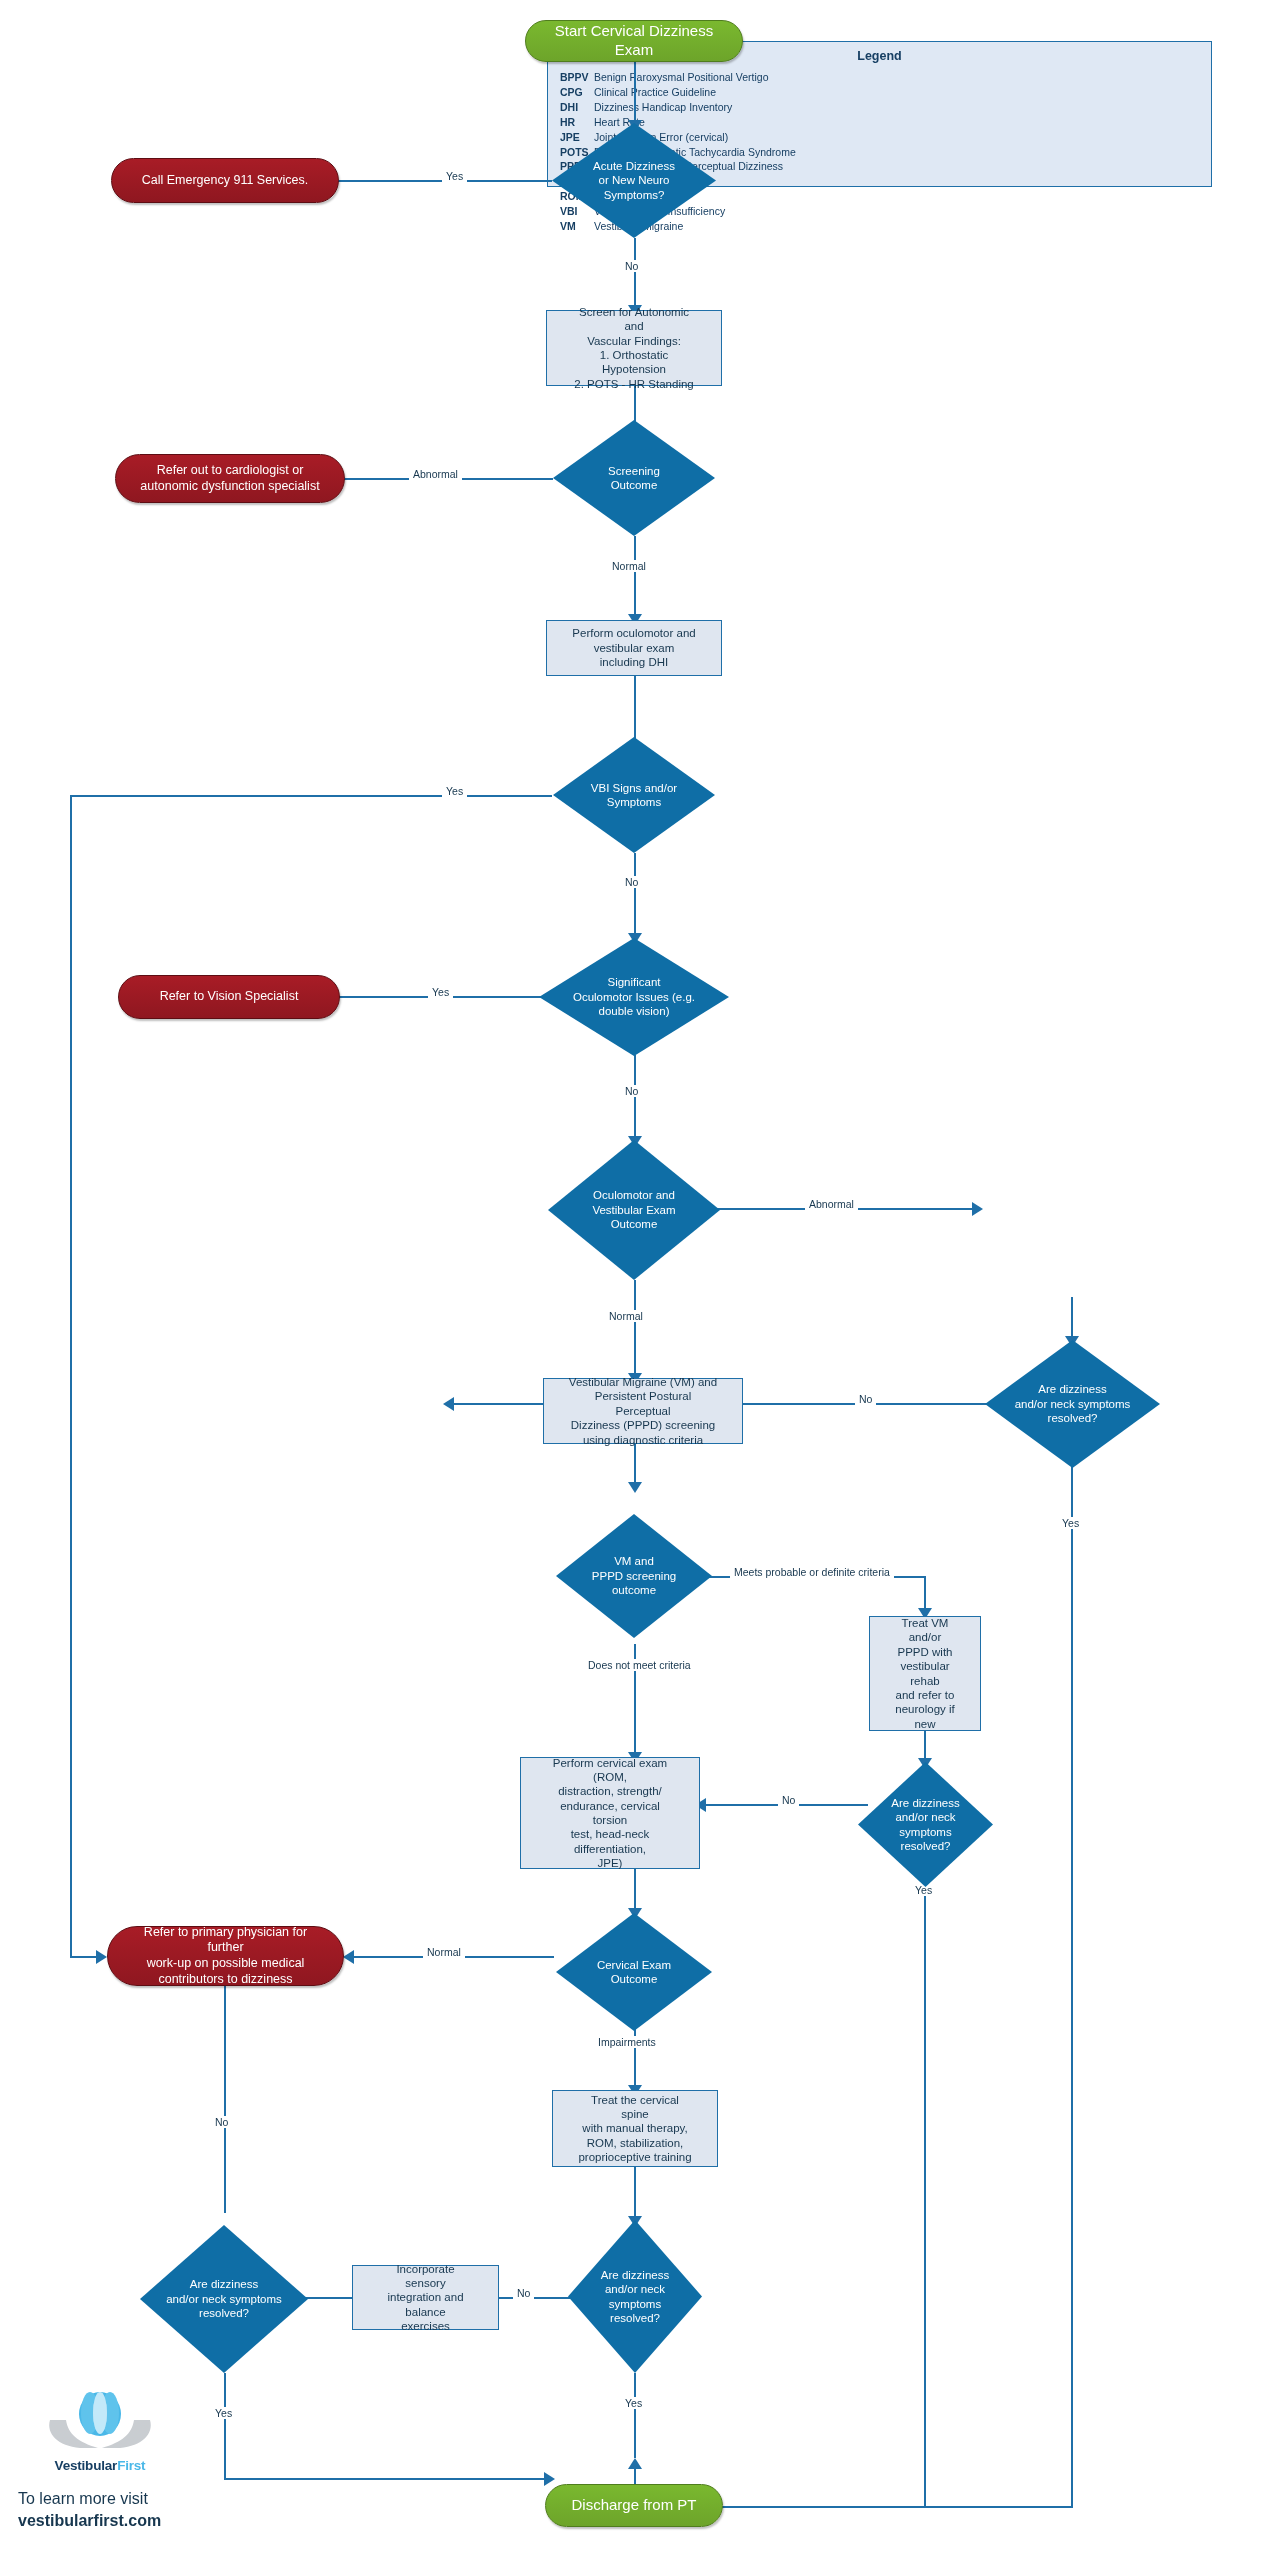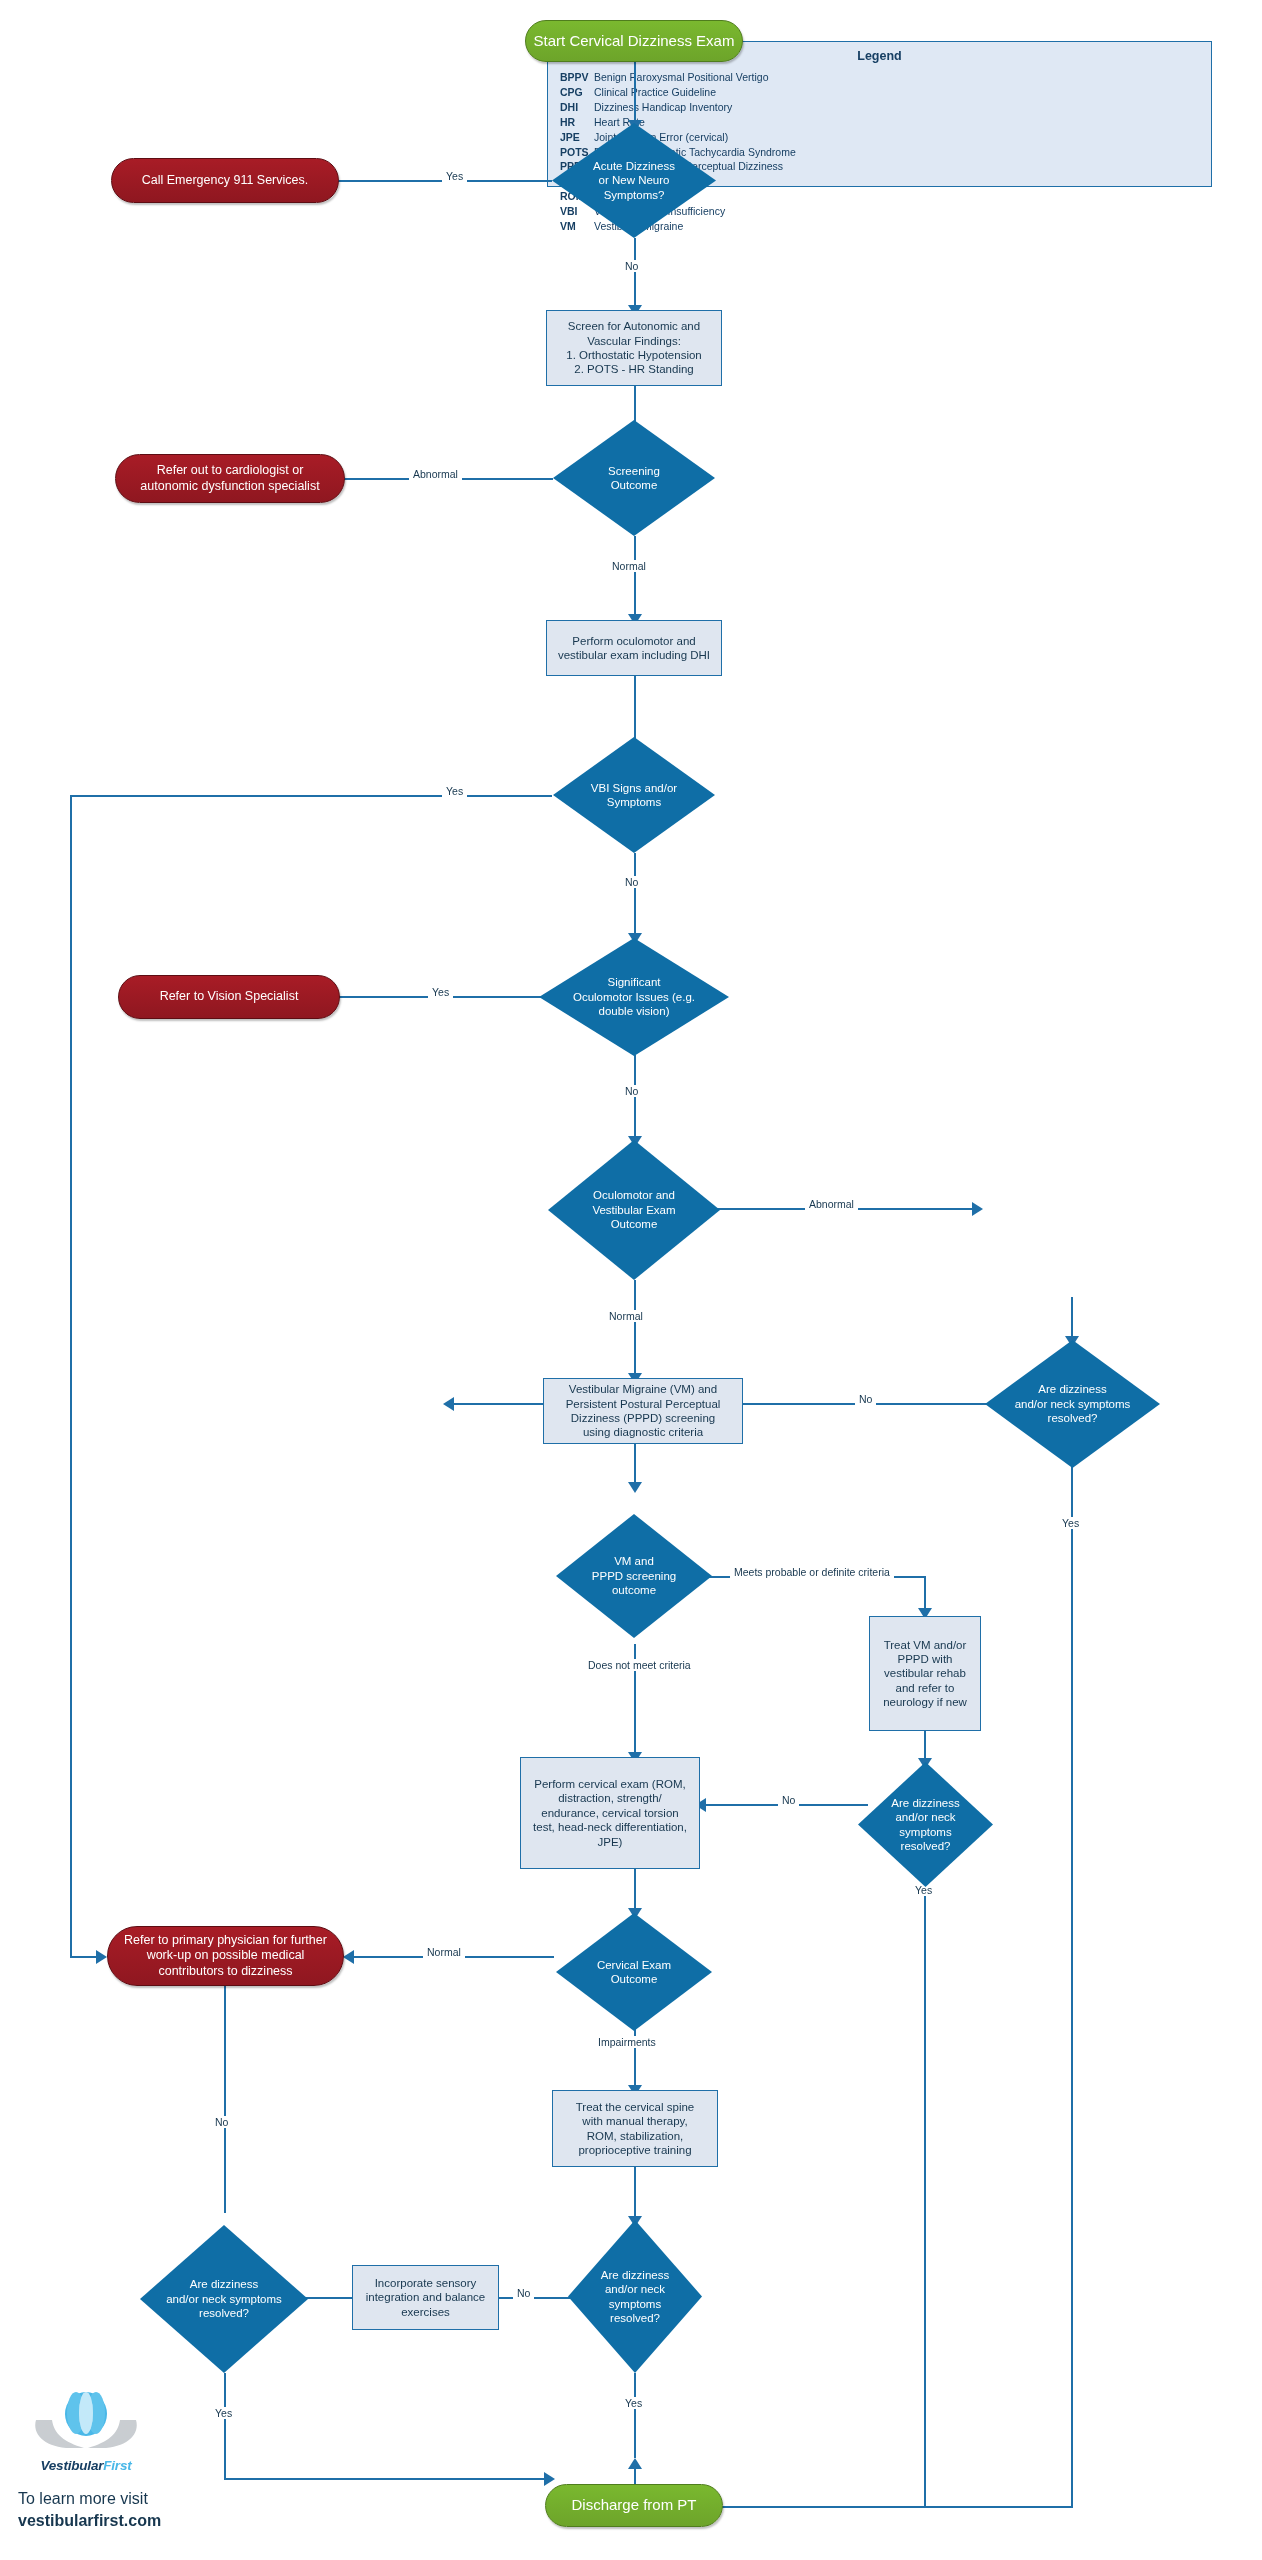--- a/index.html
+++ b/index.html
@@ -2,21 +2,21 @@
 <html><head>
 <meta charset="utf-8">
 <title>Cervical Dizziness Exam Flowchart</title>
 <style>
   html,body{margin:0;padding:0;background:#ffffff;}
   body{font-family:"Liberation Sans",sans-serif;color:#1b3a5c;}
   #canvas{position:relative;width:1262px;height:2560px;background:#fff;overflow:hidden;}
 
   
   .node{position:absolute;box-sizing:border-box;display:flex;align-items:center;justify-content:center;text-align:center;}
-  .node .txt{display:block;width:100%;padding:0 4px;line-height:1.25;white-space:pre-line;}
+  .node .txt{display:block;width:100%;padding:0 24px;line-height:1.25;white-space:pre-line;}
 
   .terminator{
     background:#74b72e;background:linear-gradient(#7ab82f,#6da42a);
     border:1.5px solid #4f7d1d;border-radius:999px;color:#fff;
     font-size:15px;box-shadow:1px 2px 2px rgba(0,0,0,.25);
   }
   .terminator.end{font-size:15px;}
 
   .alert{
     background:#9e1b25;background:linear-gradient(#a81c26,#8f1720);
@@ -381,21 +381,21 @@
     <span class="dia"></span>
     <span class="txt">Are dizziness
 and/or neck symptoms
 resolved?</span>
   </div>
 
   <div class="node terminator end" style="left:545px;top:2484px;width:178px;height:43px;">
     <span class="txt">Discharge from PT</span>
   </div>
 
-  <div class="logo-wrap" style="left:26px;top:2390px;width:120px;font-style:italic;">
+  <div class="logo-wrap" style="left:40px;top:2390px;width:120px;">
     <svg width="120" height="62" viewBox="0 0 120 62">
       <g transform="translate(28,2)">
         <ellipse cx="32" cy="22" rx="21" ry="22" fill="#4ab8e8"></ellipse>
         <ellipse cx="22" cy="21" rx="9" ry="21" fill="#5fc3ec"></ellipse>
         <ellipse cx="42" cy="21" rx="9" ry="21" fill="#5fc3ec"></ellipse>
         <ellipse cx="32" cy="21" rx="7" ry="21" fill="#eaf7fd"></ellipse>
         <ellipse cx="32" cy="21" rx="7" ry="21" fill="#9bdcf5" opacity=".5"></ellipse>
       </g>
       <path d="M10 30 C6 44 18 56 40 58 L58 58 C38 52 28 44 26 30 Z" fill="#c9cdd1"></path>
       <path d="M110 30 C114 44 102 56 80 58 L62 58 C82 52 92 44 94 30 Z" fill="#c9cdd1"></path>

